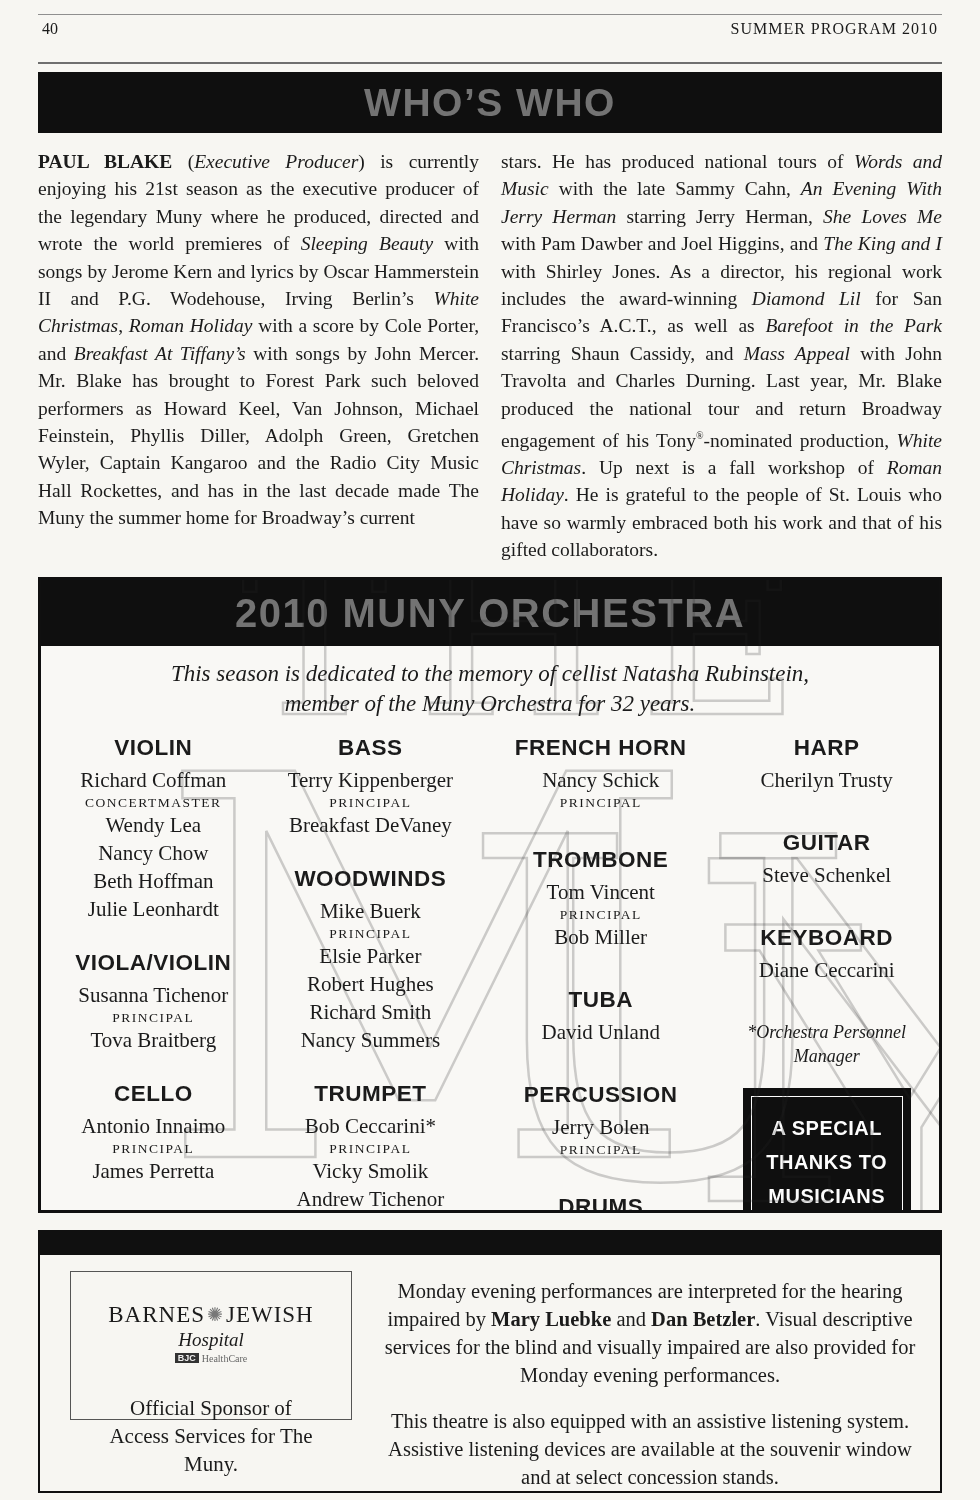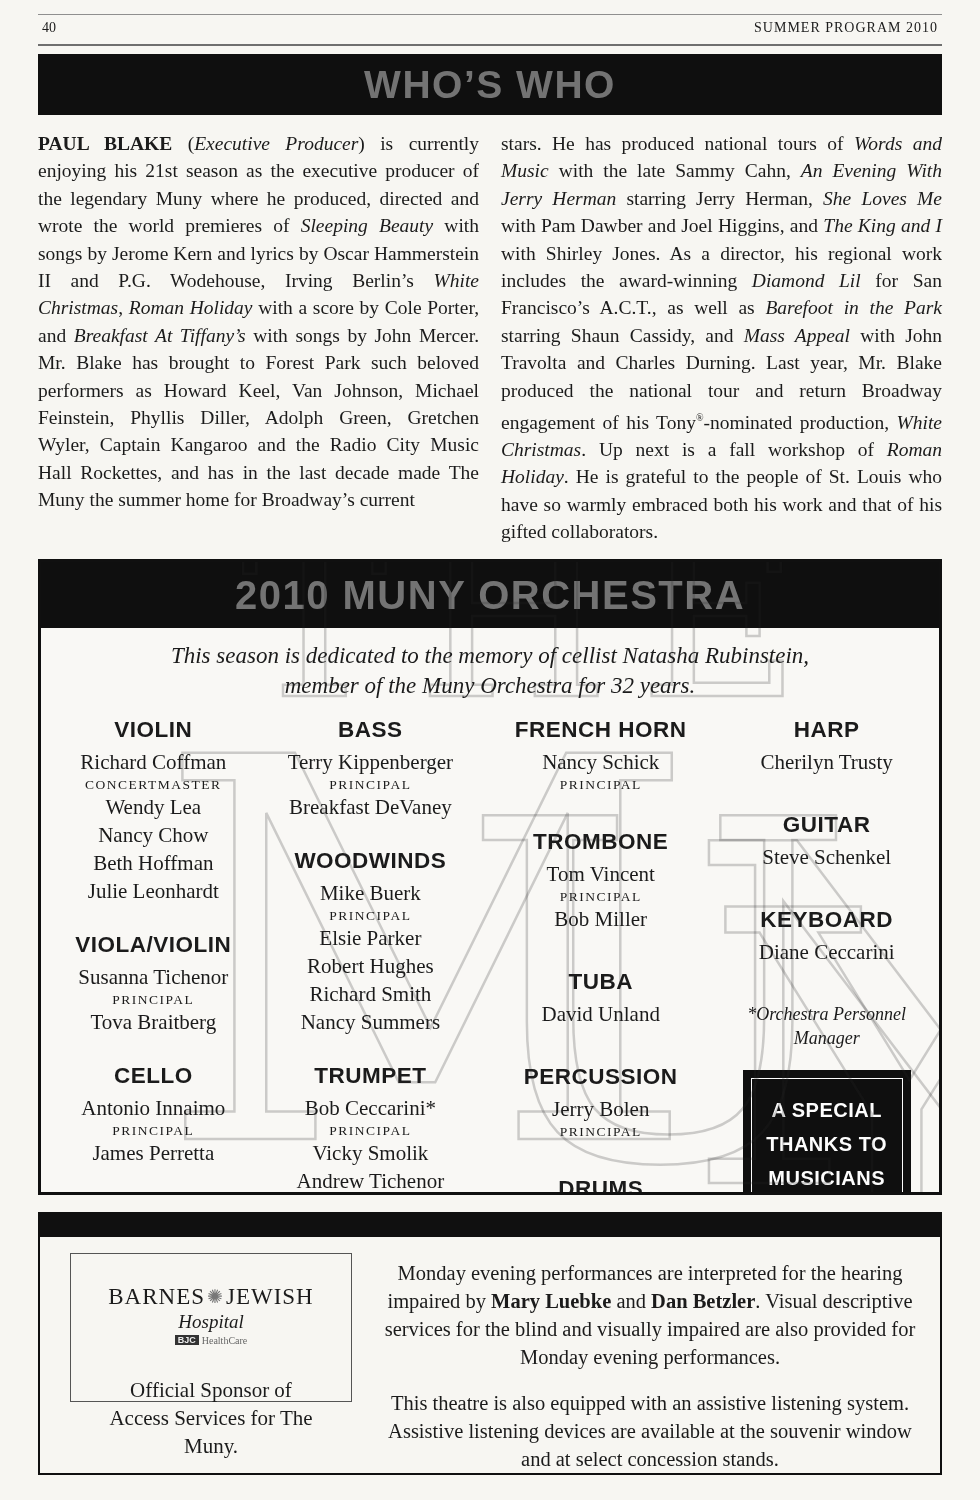--- a/index.html
+++ b/index.html
@@ -10,23 +10,23 @@
     color:#1b1b1b;
     font-family:"Liberation Serif", serif;
     padding:14px 38px 0 38px;
     overflow:hidden;
     position:relative;
   }
   
   .running-head {
     border-top:1px solid #8f8f8f;
     border-bottom:2px solid #6f6f6f;
-    padding:5px 4px 8px 4px;
+    padding:5px 4px 24px 4px;
     display:flex; justify-content:space-between; align-items:baseline;
-    font-size:14px;
+    font-size:16px;
     gap:47px;
   }
   .running-head .pub { letter-spacing:1px; }
   
   .banner {
     background:#0f0f0f;
     color:#737373;
     text-align:center;
     font-family:"Liberation Sans", sans-serif;
     font-weight:700;

